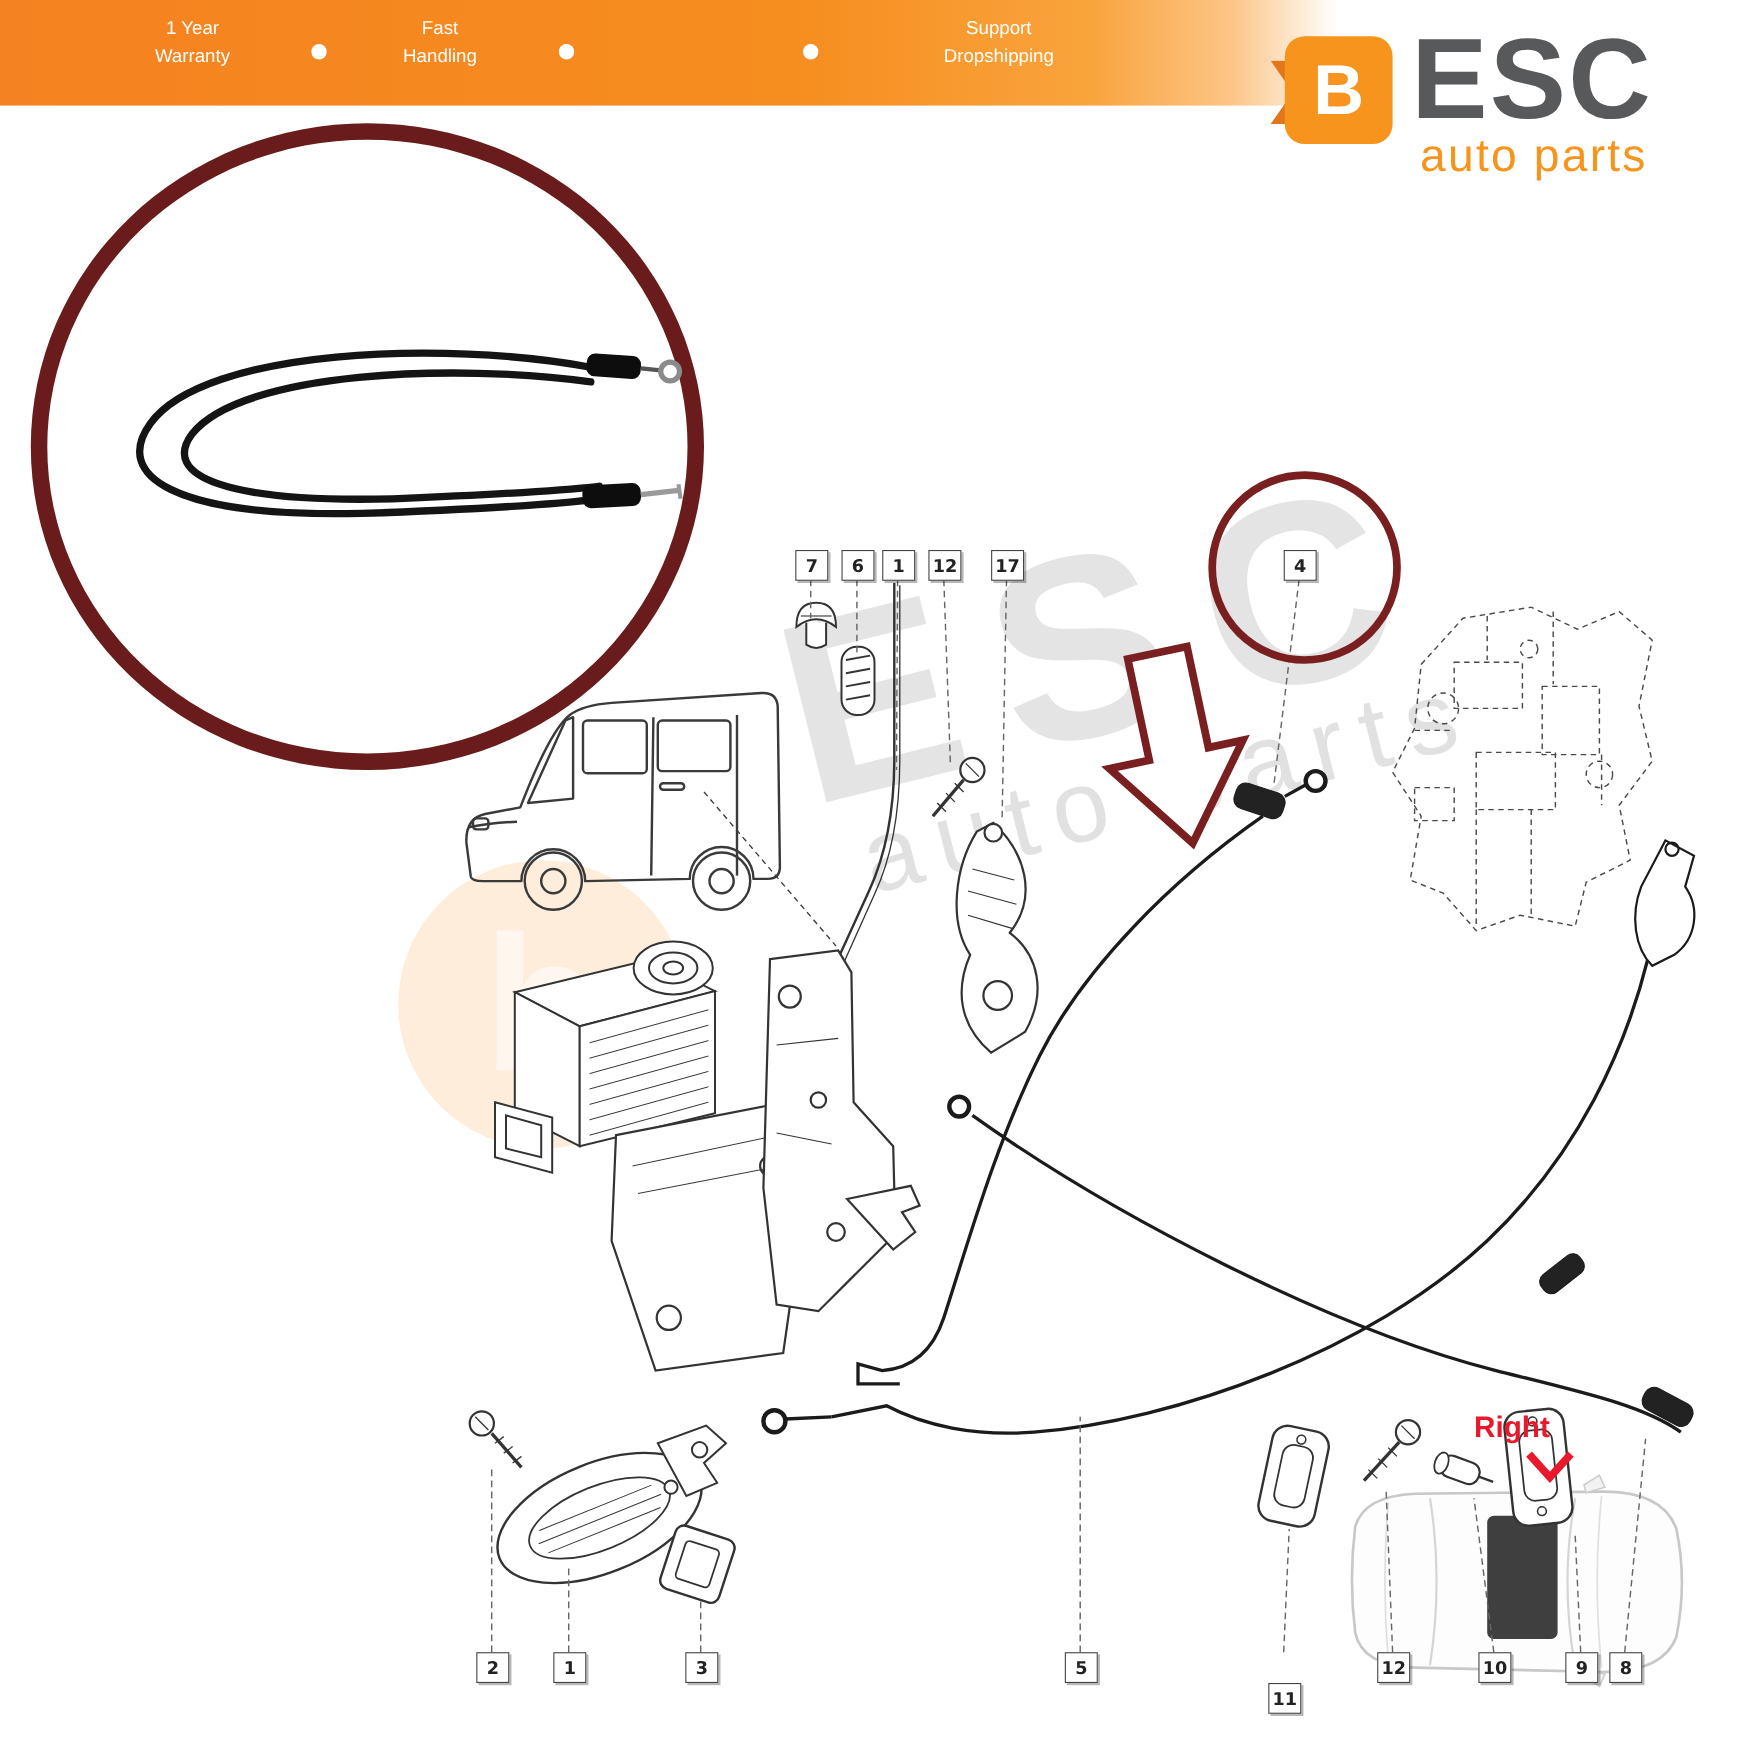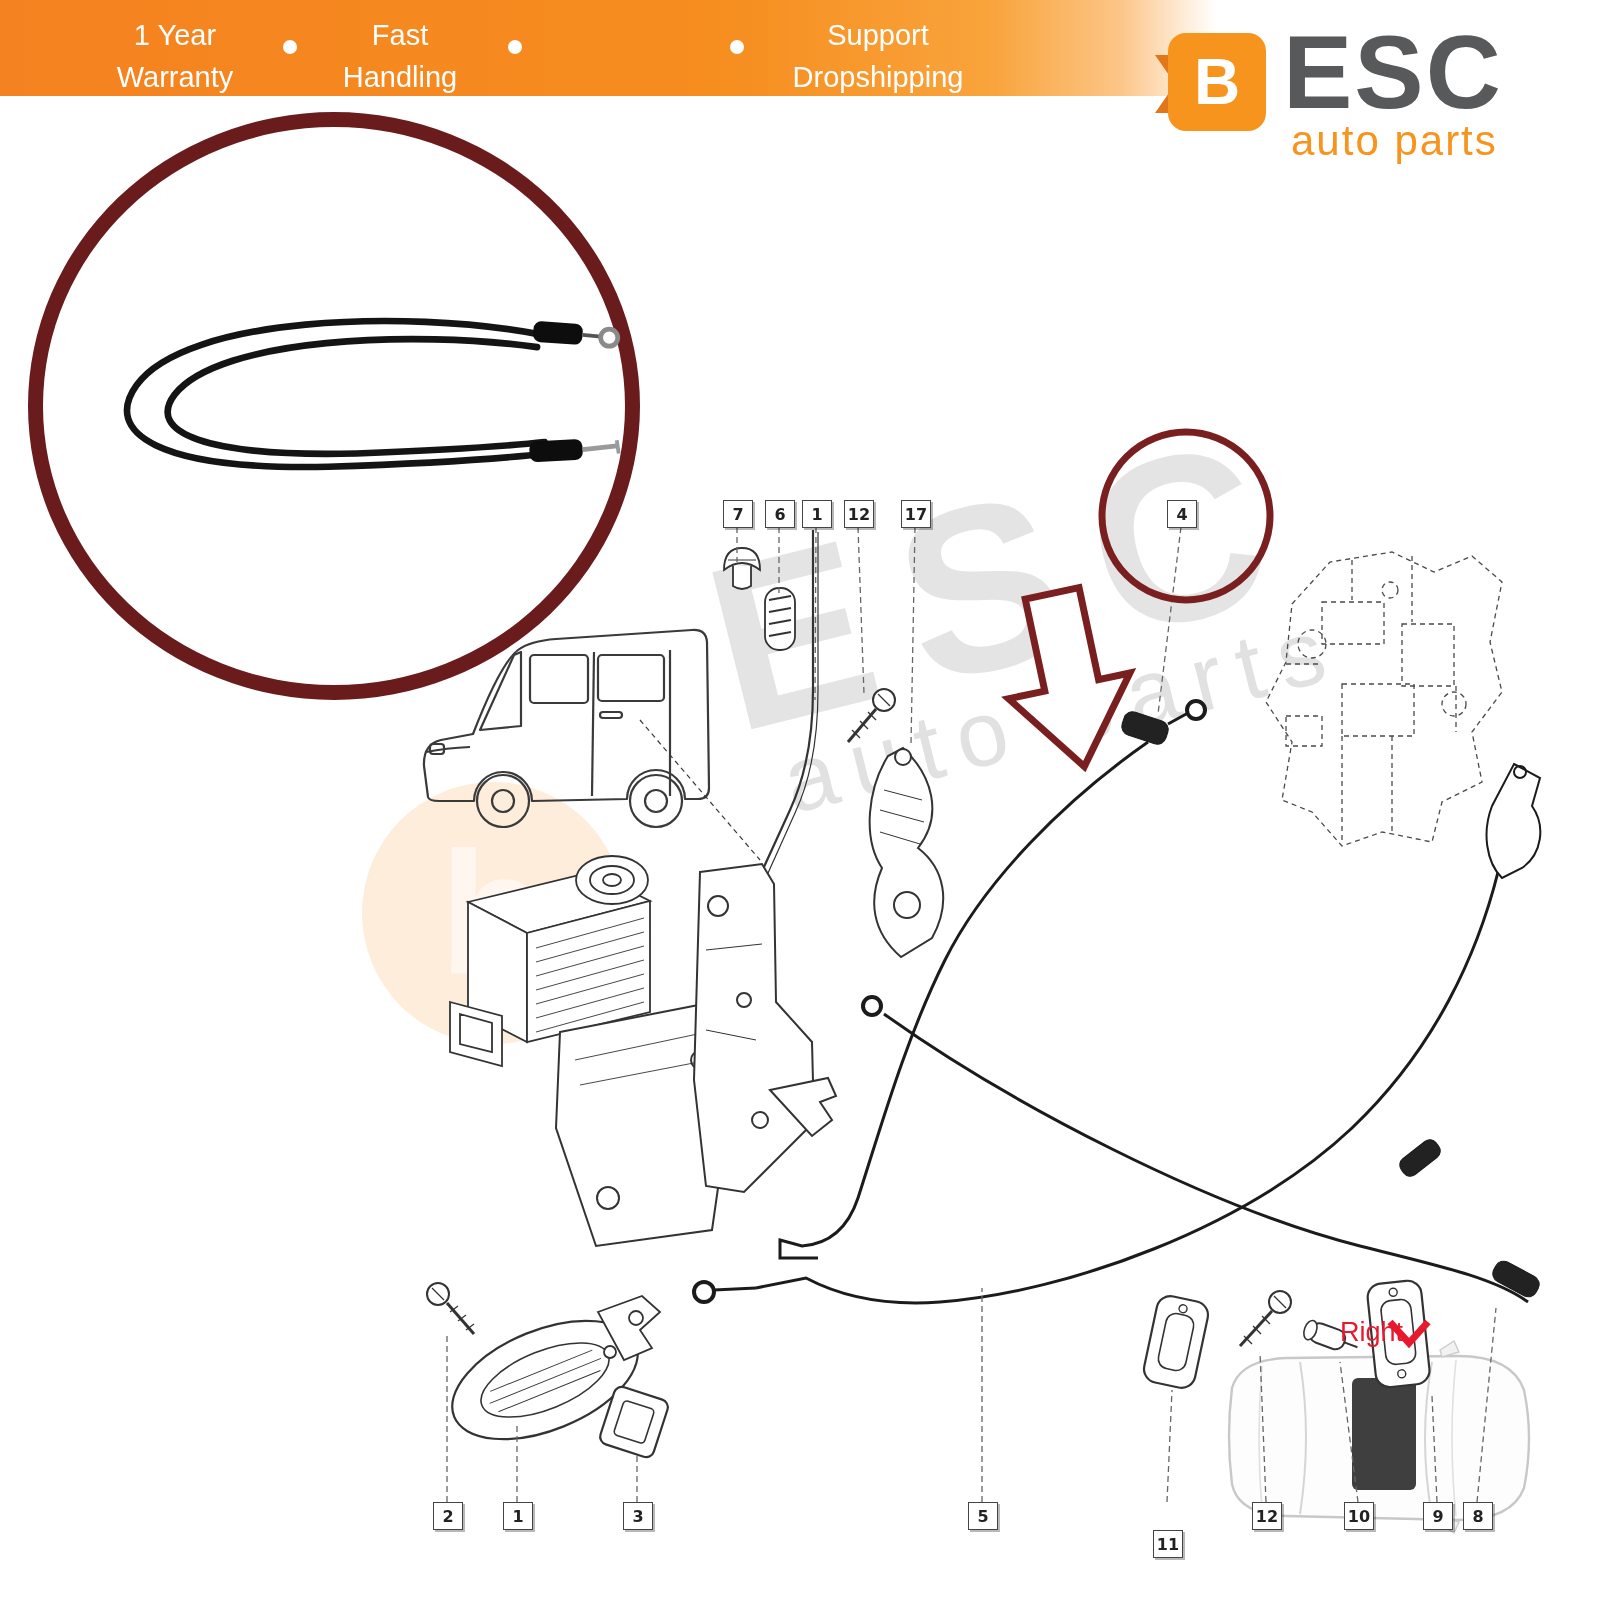--- a/index.html
+++ b/index.html
@@ -2,21 +2,21 @@
 <html><head>
 <meta charset="utf-8">
 <style>
   html,body{margin:0;padding:0;background:#fff;}
   .canvas{position:relative;width:1600px;height:1600px;background:#fff;overflow:hidden;
           font-family:"Liberation Sans",sans-serif;}
 
   
   .banner{position:absolute;left:0;top:0;width:1600px;height:96px;z-index:10;
           background:linear-gradient(90deg,#f58220 0%,#f68d1f 45%,#f9a43c 62%,#fcc587 70%,#ffffff 76%);}
-  .banner-item{position:absolute;top:14px;text-align:center;color:#fff;font-size:29px;line-height:1.45;}
+  .banner-item{position:absolute;top:14px;text-align:center;color:#fff;font-size:17px;line-height:1.45;}
   .banner-dot{position:absolute;top:40px;width:14px;height:14px;border-radius:50%;background:#fff;}
 
   
   .logo{position:absolute;right:0;top:0;width:470px;height:170px;z-index:11;}
   .logo-ribbon{position:absolute;left:-45px;top:22px;width:72px;height:58px;background:#e2761b;
                clip-path:polygon(0 0,100% 0,100% 100%,0 100%,28% 50%);}
   .logo-badge{position:absolute;left:23px;top:0;width:98px;height:98px;background:#f7941d;border-radius:18px;
               display:flex;align-items:center;justify-content:center;color:#fff;font-size:64px;font-weight:bold;}
   .logo-brand{position:absolute;left:138px;top:-20px;font-size:104px;font-weight:bold;color:#58595b;letter-spacing:2px;}
   .logo-tag{position:absolute;left:146px;top:84px;font-size:42px;color:#f7941d;letter-spacing:2px;}
@@ -37,40 +37,40 @@
   .cable-circle svg{width:100%;height:100%;}
 
   
   .art{position:absolute;left:0;top:0;width:1600px;height:1600px;z-index:2;}
 
   
   .plabel{position:absolute;width:28px;height:26px;background:#fff;border:1.5px solid #444;
           box-shadow:2px 2px 0 rgba(0,0,0,0.28);display:flex;align-items:center;justify-content:center;
           font-size:16px;font-weight:600;color:#222;z-index:5;font-family:"DejaVu Sans",sans-serif;}
 
-  .right-label{position:absolute;left:1340px;top:1282px;color:#e8192c;font-size:27px;font-weight:normal;z-index:5;margin-top:35px;}
+  .right-label{position:absolute;left:1340px;top:1282px;color:#e8192c;font-size:27px;font-weight:bold;z-index:5;}
 </style>
 </head>
 <body>
 
 <div class="canvas">
 
   <div class="banner">
     <div class="banner-item" style="left:65px;width:220px;">
       <div>1 Year</div>
       <div>Warranty</div>
     </div>
     <div class="banner-dot" style="left:283px;"></div>
     <div class="banner-item" style="left:290px;width:220px;">
       <div>Fast</div>
       <div>Handling</div>
     </div>
     <div class="banner-dot" style="left:508px;"></div>
     <div class="banner-dot" style="left:730px;"></div>
-    <div class="banner-item" style="left:743px;width:270px;">
+    <div class="banner-item" style="left:773px;width:270px;">
       <div>Support</div>
       <div>Dropshipping</div>
     </div>
   </div>
 
   <div class="logo" style="left:1120px;">
     <div style="position:relative;left:55px;">
       <div class="logo-ribbon" style="left:10px;"></div>
       <div class="logo-badge">
         <span>B</span>

